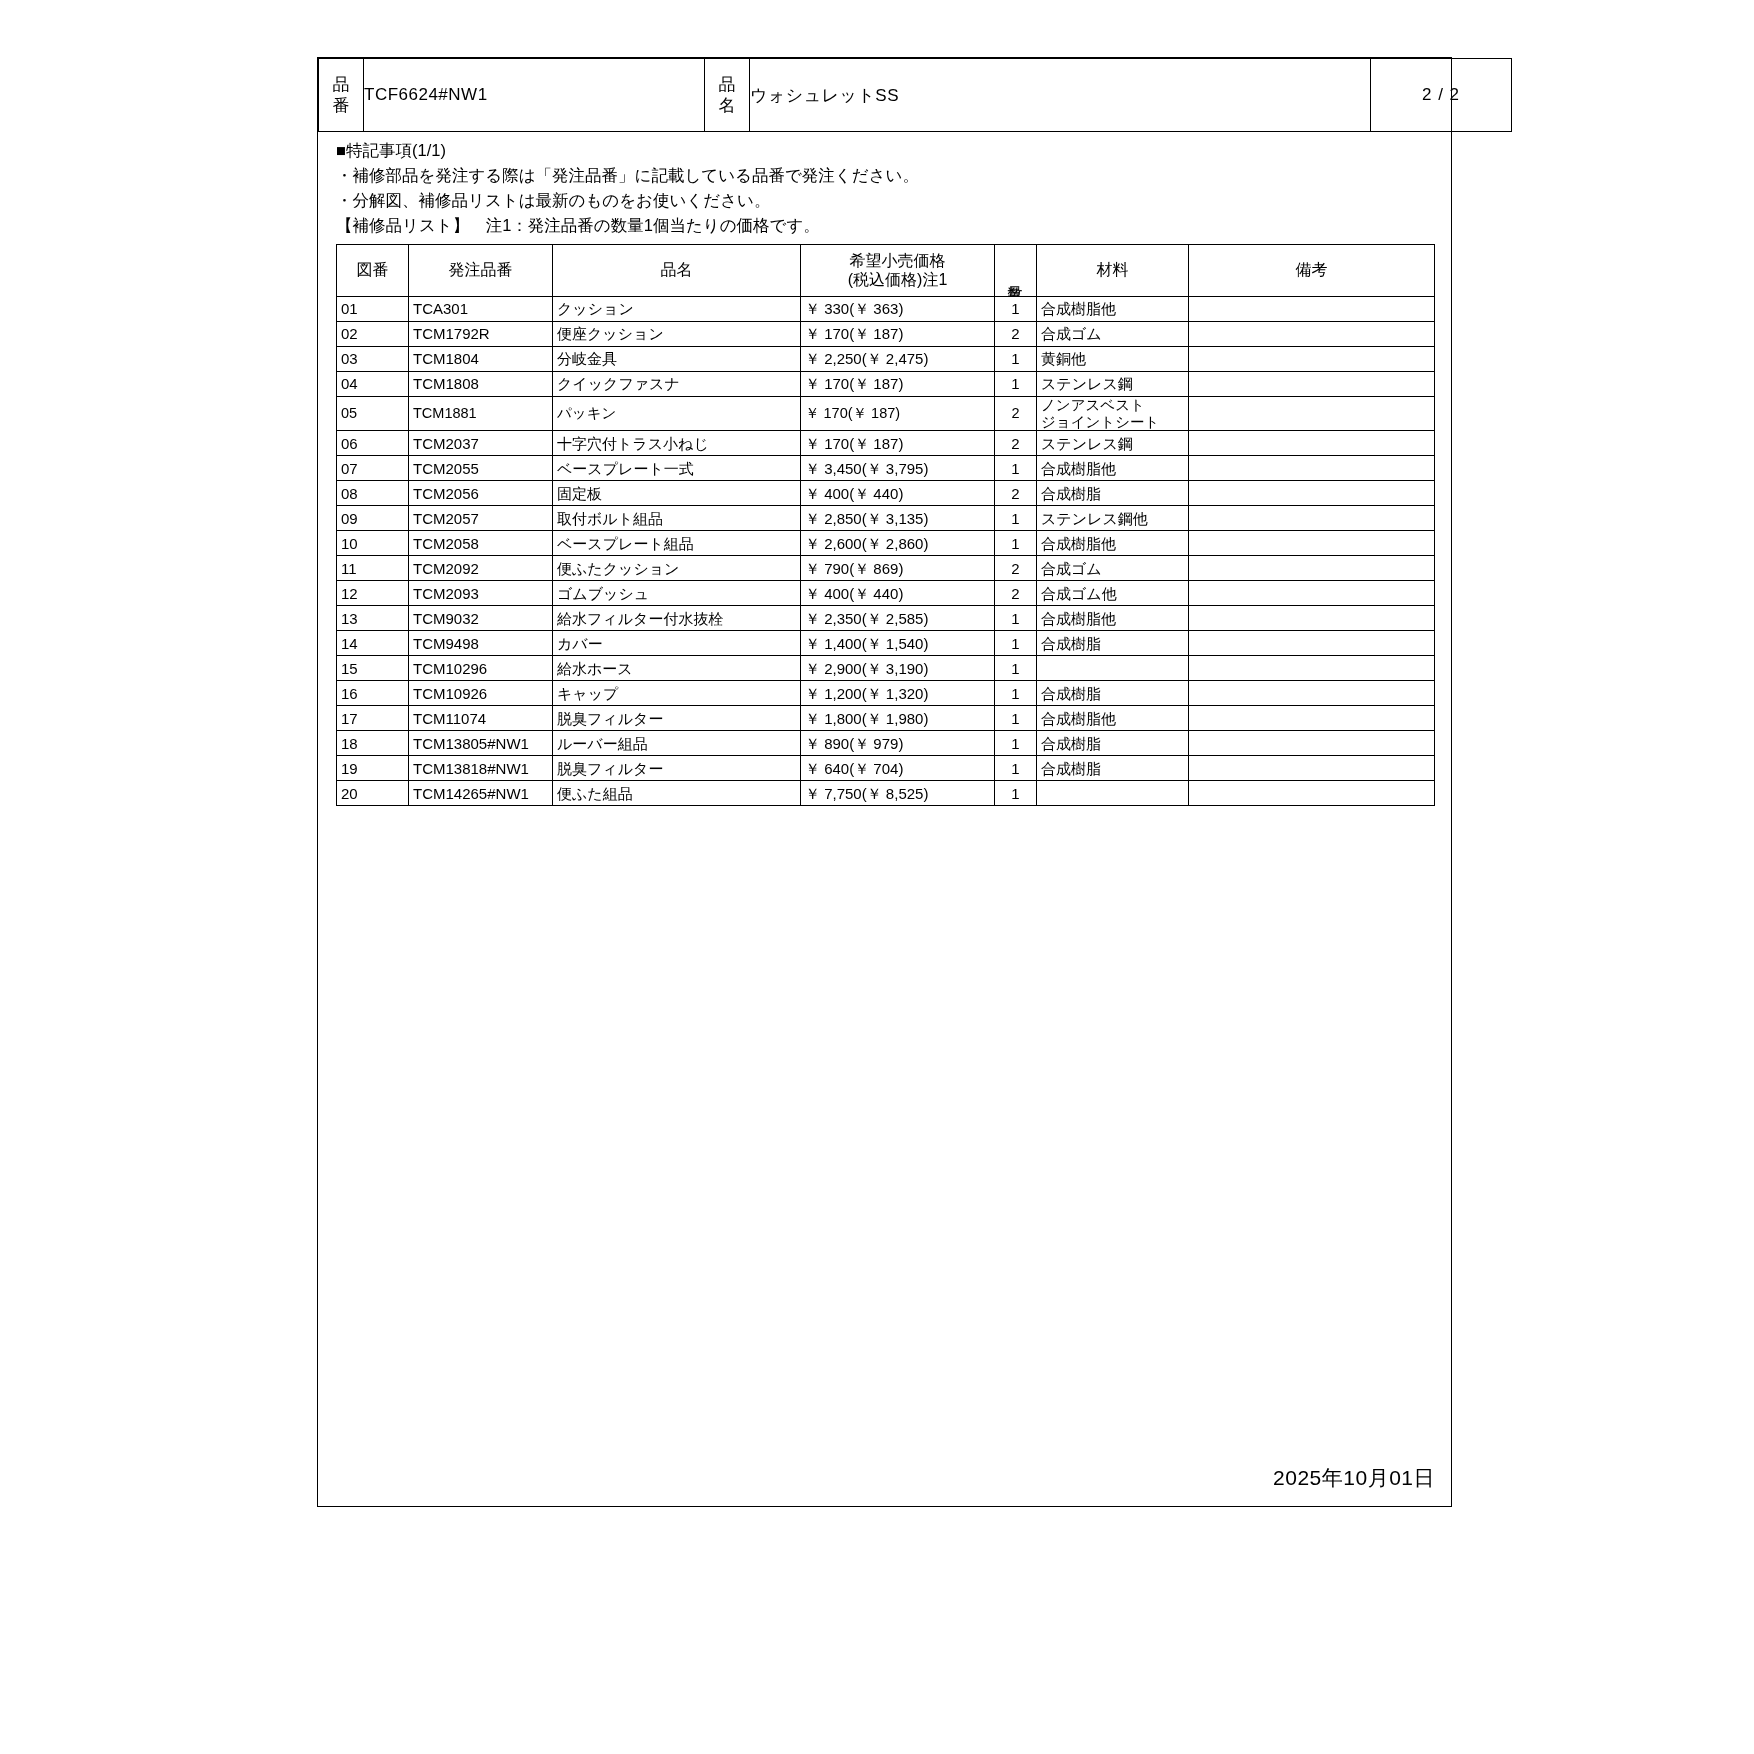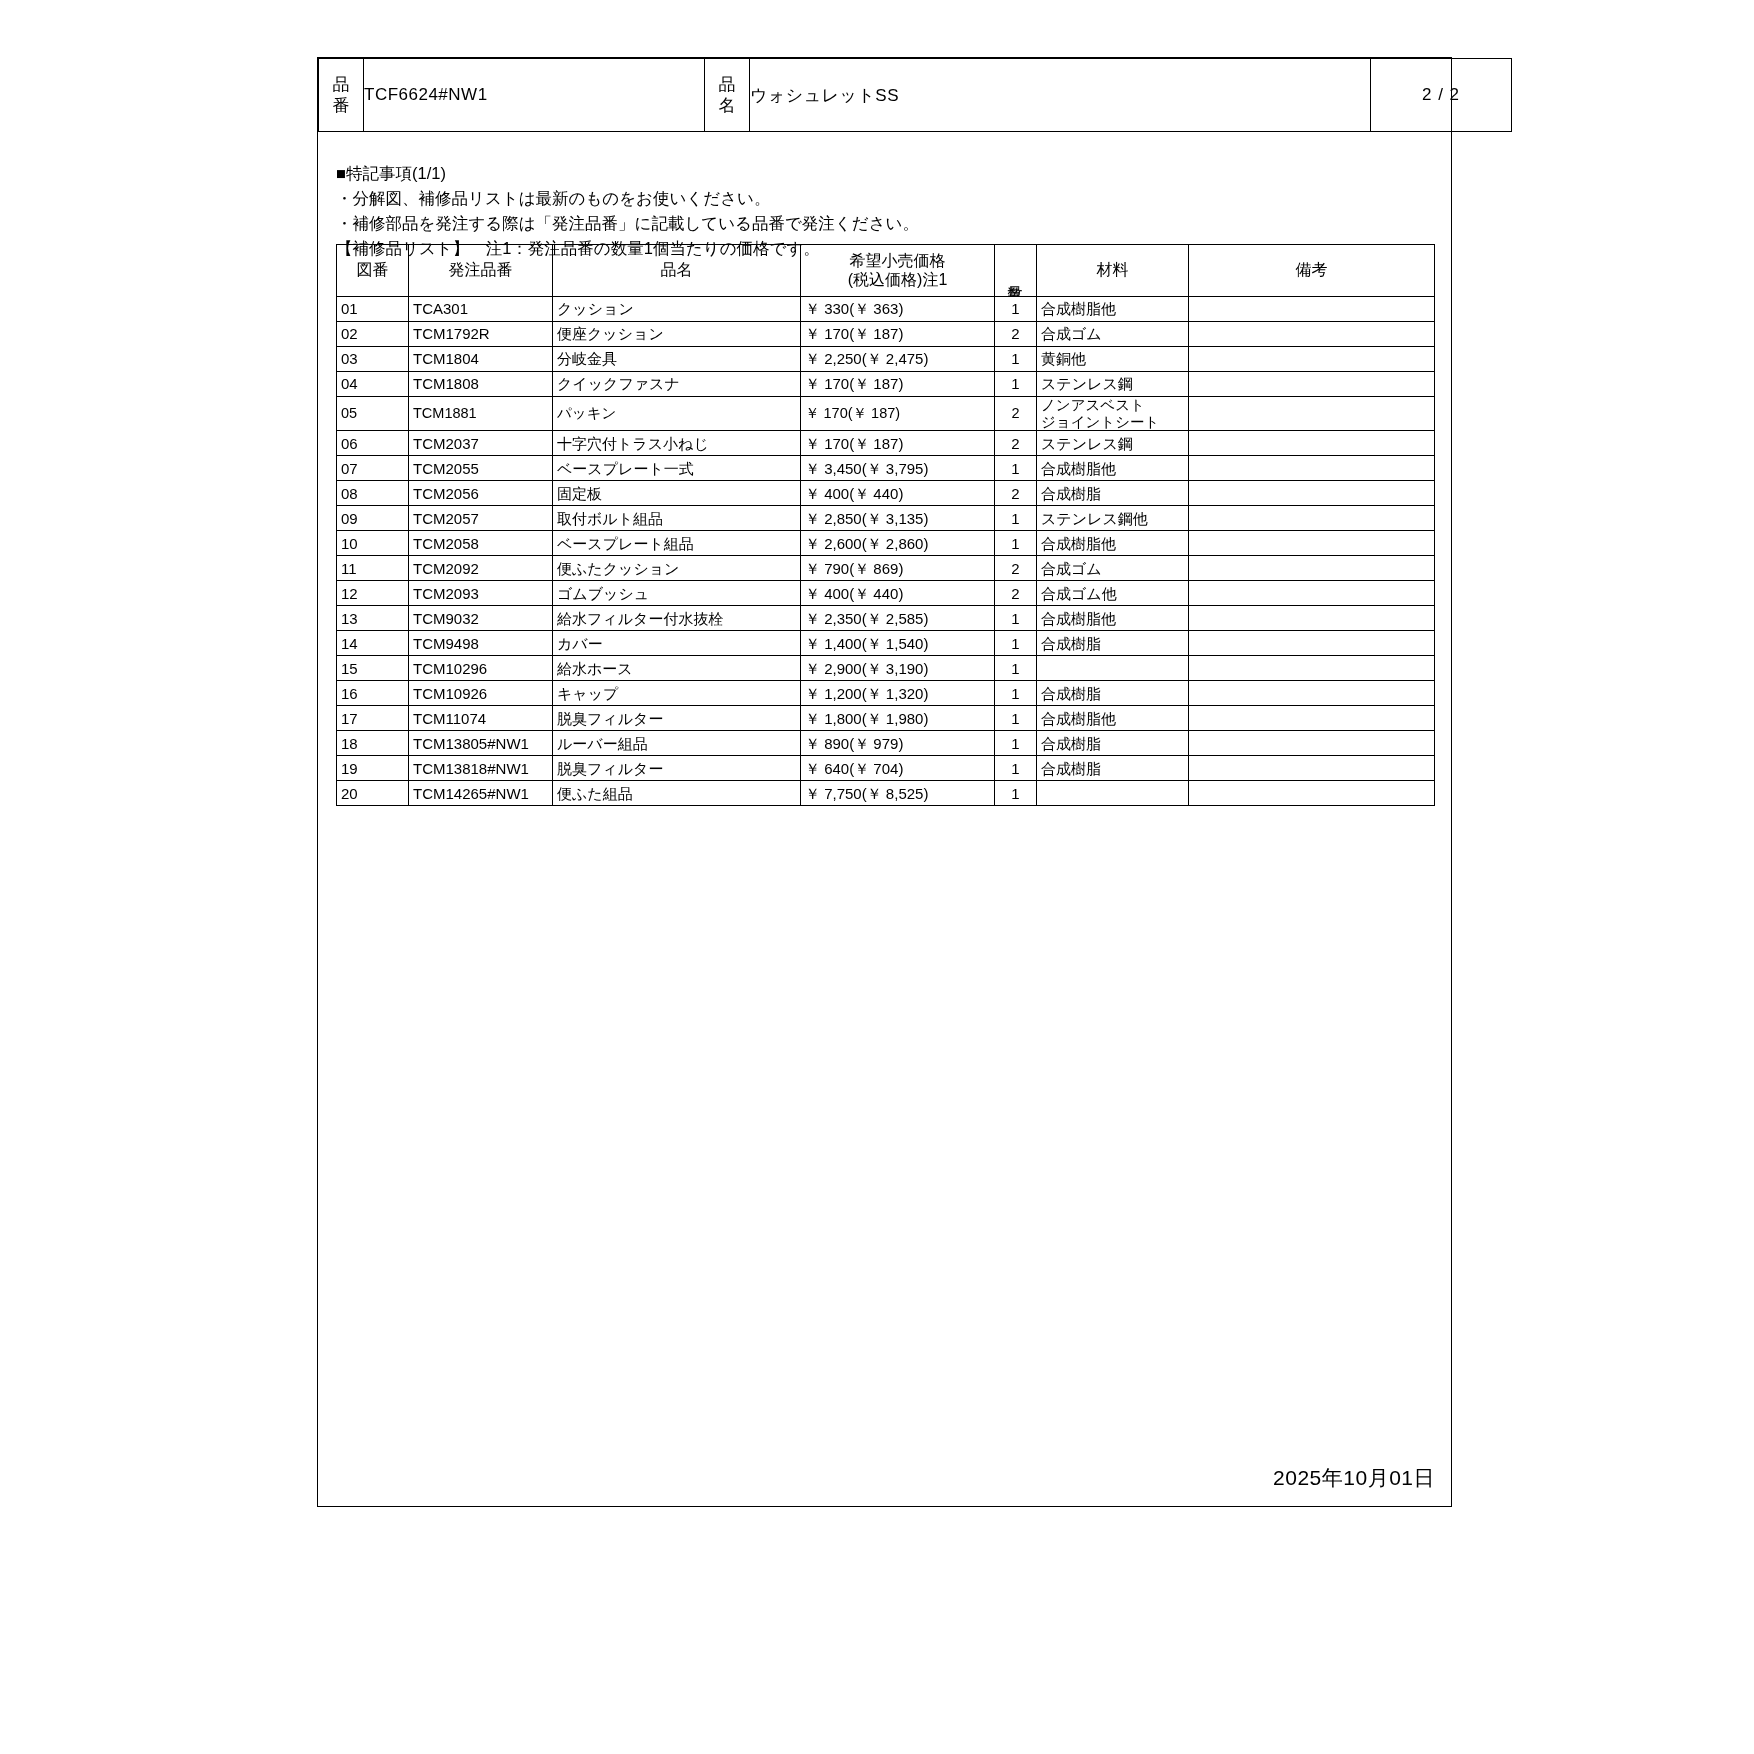--- a/index.html
+++ b/index.html
@@ -59,21 +59,21 @@
     width: 140px;
     text-align: center;
     font-size: 17px;
     letter-spacing: 1px;
   }
 
   
   .notes {
     position: absolute;
     left: 18px;
-    top: 103px;
+    top: 80px;
     font-size: 16.5px;
     line-height: 1.52;
     white-space: nowrap;
   }
   .notes div { margin: 0; }
 
   
   .parts-wrap {
     position: absolute;
     left: 18px;
@@ -163,22 +163,22 @@
         <span>名</span>
       </td>
       <td class="hdr-value hdr-value-name">ウォシュレットSS</td>
       <td class="hdr-page">2 / 2</td>
     </tr>
   </tbody>
     </table>
 
   <div class="notes">
     <div>■特記事項(1/1)</div>
+    <div>・補修部品を発注する際は「発注品番」に記載している品番で発注ください。</div>
     <div>・分解図、補修品リストは最新のものをお使いください。</div>
-    <div>・補修部品を発注する際は「発注品番」に記載している品番で発注ください。</div>
     <div>【補修品リスト】　注1：発注品番の数量1個当たりの価格です。</div>
   </div>
 
   <div class="parts-wrap">
     <table class="parts">
       <colgroup>
         <col class="col-zu">
           <col class="col-code">
           <col class="col-name">
         <col class="col-price">

